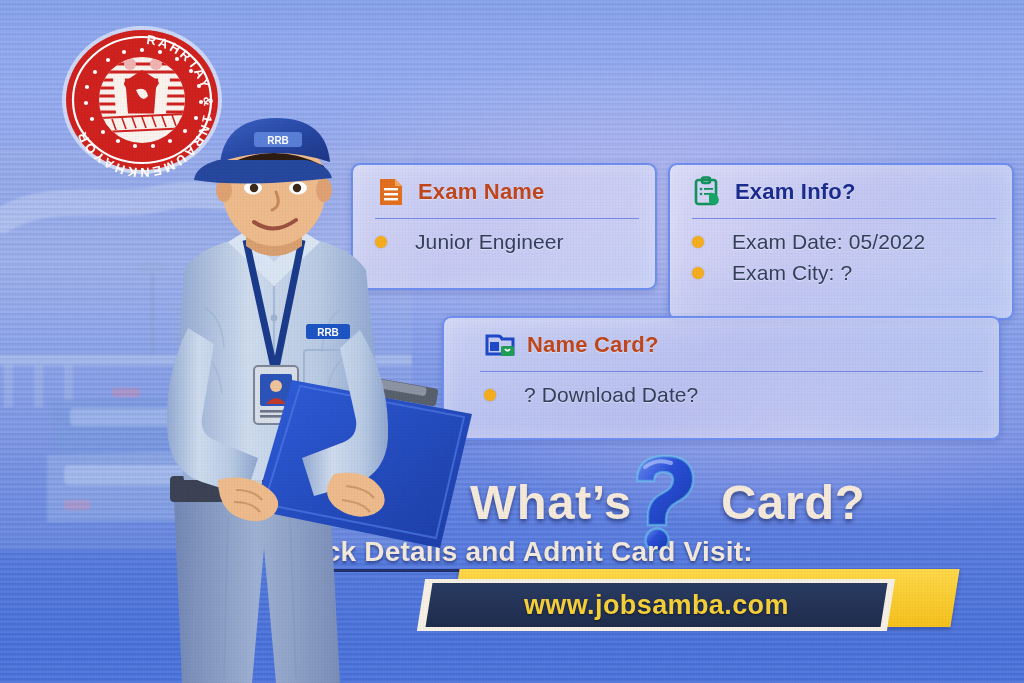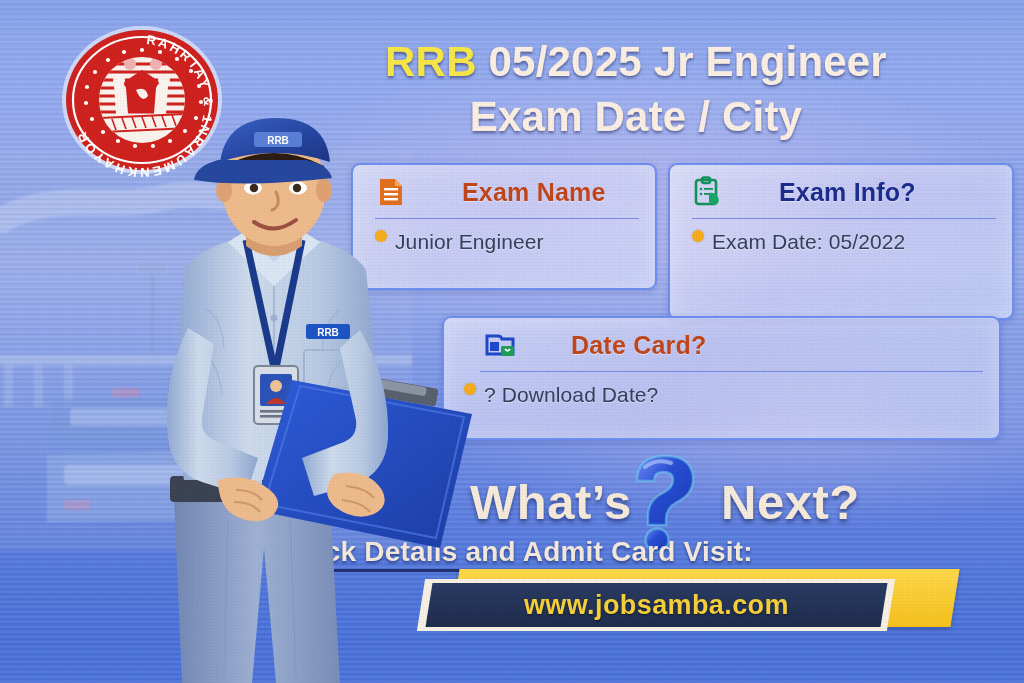--- a/index.html
+++ b/index.html
@@ -63,28 +63,28 @@
     background:linear-gradient(135deg, rgba(241,238,252,0.62), rgba(233,226,248,0.50) 45%, rgba(226,232,252,0.52));
     box-shadow:0 2px 7px rgba(30,50,130,0.22), inset 0 0 22px rgba(255,255,255,0.30);
     backdrop-filter:blur(1px);
   }
   #card-exam-name { left:351px; top:163px; width:306px; height:127px; }
   #card-exam-info { left:668px; top:163px; width:346px; height:157px; }
   #card-admit     { left:442px; top:316px; width:559px; height:124px; }
 
   .card-head { display:flex; align-items:center; gap:11px; padding:11px 0 0 22px; }
   .card-head .ic { width:32px; height:32px; flex:0 0 32px; }
-  .card-title { font-size:25px; font-weight:700; letter-spacing:0.2px;margin-left:44px; }
+  .card-title { font-size:22px; font-weight:700; letter-spacing:0.2px; }
   .t-orange { color:#c0471c; text-shadow:0 1px 1px rgba(255,255,255,0.5); }
   .t-navy   { color:#1b2d8e; text-shadow:0 1px 1px rgba(255,255,255,0.5); }
 
   .divider { height:0; border-top:1.5px solid #6a7fe4; margin:10px 16px 0 22px; opacity:0.85; }
 
   .bullets { padding:11px 0 0 22px; }
-  .bullet-row { display:flex; align-items:flex-start; gap:8px; margin-bottom:7px; }
+  .bullet-row { display:flex; align-items:center; gap:28px; margin-bottom:7px; }
   .dot { width:12px; height:12px; border-radius:50%; background:#f6ae1e;
          box-shadow:0 0 2px rgba(130,80,0,0.35); flex:0 0 12px; }
   .bullet-text { font-size:21px; color:#34405c; letter-spacing:0.1px;
                  text-shadow:0 1px 1px rgba(255,255,255,0.45); }
 
   
   #whats-next-wrap { position:absolute; left:422px; top:474px; width:560px; height:70px; }
   #qmark { position:absolute; left:195px; top:-23px; width:96px; height:104px; }
   #whats-next {
     position:relative; text-align:center;
@@ -242,27 +242,20 @@
         <line x1="96" y1="96" x2="100" y2="107"></line>
           <line x1="106" y1="96" x2="110" y2="107"></line>
         <line x1="116" y1="95" x2="120" y2="106"></line>
       </g>
     </g>
     <text font-family="Liberation Sans, sans-serif" font-size="13" font-weight="700" fill="#ffffff" letter-spacing="2.4">
       <textPath href="#ringpath" startOffset="26%">RAHRTAY &amp; 1NRAUMENKHAYOR</textPath>
     </text>
   </svg>
 
-  <div id="title-block">
-    <div class="title-line">
-      <span class="title-hl">RRB</span>
-      <span>05/2025 Jr Engineer</span>
-    </div>
-    <div class="title-line">Exam Date / City</div>
-  </div>
 
   <div id="card-exam-name" class="card">
     <div class="card-head">
       <svg class="ic" viewBox="0 0 32 32">
         <path d="M5 3 h15 l7 7 v19 h-22 z" fill="#e2701f"></path>
         <path d="M20 3 l7 7 h-7 z" fill="#f4a860"></path>
         <g fill="#ffffff">
           <rect x="9" y="12" width="14" height="2.4"></rect>
           <rect x="9" y="17" width="14" height="2.4"></rect>
           <rect x="9" y="22" width="14" height="2.4"></rect>
@@ -293,35 +286,39 @@
         <path d="M17 17 q6 -1 9 4 q2 4 -1 7 q-4 2 -8 -2 z" fill="#16a766"></path>
       </svg>
       <div class="card-title t-navy">Exam Info?</div>
     </div>
     <div class="divider"></div>
     <div class="bullets">
       <div class="bullet-row">
         <span class="dot"></span>
         <span class="bullet-text">Exam Date: 05/2022</span>
       </div>
+      <div class="bullet-row">
+        <span class="dot"></span>
+        <span class="bullet-text">Exam City: ?</span>
+      </div>
     </div>
   </div>
 
   <div id="card-admit" class="card">
     <div class="card-head" style="padding-left:40px;">
       <svg class="ic" viewBox="0 0 32 32">
         <path d="M3 7 h11 q3 0 4 3 h11 v15 h-26 z" fill="none" stroke="#1e49c9" stroke-width="3"></path>
         <rect x="6" y="13" width="9" height="9" fill="#1e49c9"></rect>
         <rect x="17" y="17" width="13" height="10" rx="1.5" fill="#1f9e57"></rect>
         <path d="M21 20 q2.5 3.5 5 0" stroke="#ffffff" stroke-width="1.8" fill="none"></path>
       </svg>
-      <div class="card-title t-orange">Date Card?</div>
+      <div class="card-title t-orange">Name Card?</div>
     </div>
     <div class="divider" style="margin-left:36px;"></div>
-    <div class="bullets" style="padding-left:20px;">
+    <div class="bullets" style="padding-left:40px;">
       <div class="bullet-row">
         <span class="dot"></span>
         <span class="bullet-text">? Download Date?</span>
       </div>
     </div>
   </div>
 
   <div id="whats-next-wrap">
     <svg id="qmark" viewBox="0 0 96 104">
       <defs>
@@ -330,21 +327,21 @@
           <stop offset="40%" stop-color="#2a4fd6"></stop>
           <stop offset="100%" stop-color="#173bb0"></stop>
         </linearGradient>
       </defs>
       <path d="M20 30 q0 -24 26 -25 q28 -1 30 21 q1 17 -16 25 q-11 6 -11 17 l0 6 l-18 0 l0 -9 q0 -16 15 -23 q10 -5 10 -13 q0 -8 -10 -8 q-9 0 -9 9 z" fill="url(#qg)" stroke="#6fd2f0" stroke-width="2.4" stroke-opacity="0.55"></path>
       <circle cx="40" cy="89" r="11.5" fill="url(#qg)" stroke="#6fd2f0" stroke-width="2.4" stroke-opacity="0.55"></circle>
       <path d="M28 16 q12 -9 26 -4" stroke="#b9cdff" stroke-width="4" fill="none" opacity="0.65" stroke-linecap="round"></path>
     </svg>
     <div id="whats-next">
       <span id="wn-left">What’s</span>
-      <span id="wn-right">Next?</span>
+      <span id="wn-right">Card?</span>
     </div>
   </div>
 
   <div id="check-line">
     <span>Check Details and Admit Card Visit:</span>
   </div>
 
   <div id="url-banner">
     <div class="bar-yellow"></div>
     <div class="bar-white"></div>

